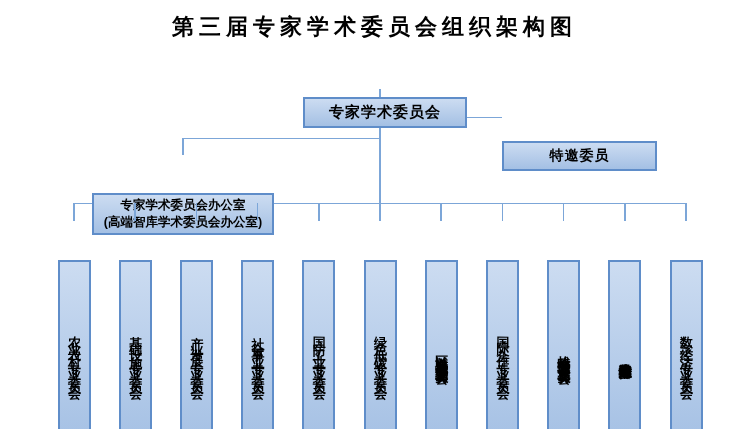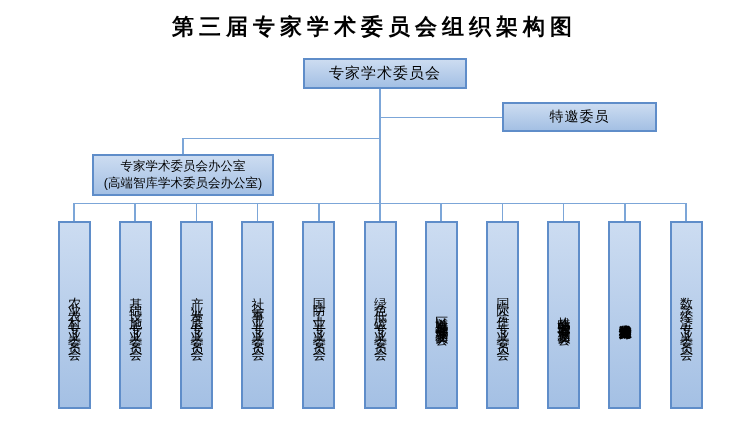--- a/index.html
+++ b/index.html
@@ -30,22 +30,23 @@
   }
   .node {
     position: absolute;
     box-sizing: border-box;
     border: 2px solid #5f8dc9;
     background: linear-gradient(180deg, #ccdcf1 0%, #a4c0e4 100%);
     display: flex;
     align-items: center;
     justify-content: center;
     color: #000000;
-    font-weight: normal;
+    font-weight: bold;
     text-align: center;
+    margin-top: 39px;
   }
   .root-box      { left: 303px; top: 58px;  width: 164px; height: 31px; font-size: 15px; letter-spacing: 1px; }
   .invited-box   { left: 502px; top: 102px; width: 155px; height: 30px; font-size: 14px; letter-spacing: 1px; }
   .office-box    { left: 92px;  top: 154px; width: 182px; height: 42px; font-size: 12.5px;
                    flex-direction: column; line-height: 17px; }
   .vbox {
     position: absolute;
     top: 221px;
     width: 33px;
     height: 188px;

